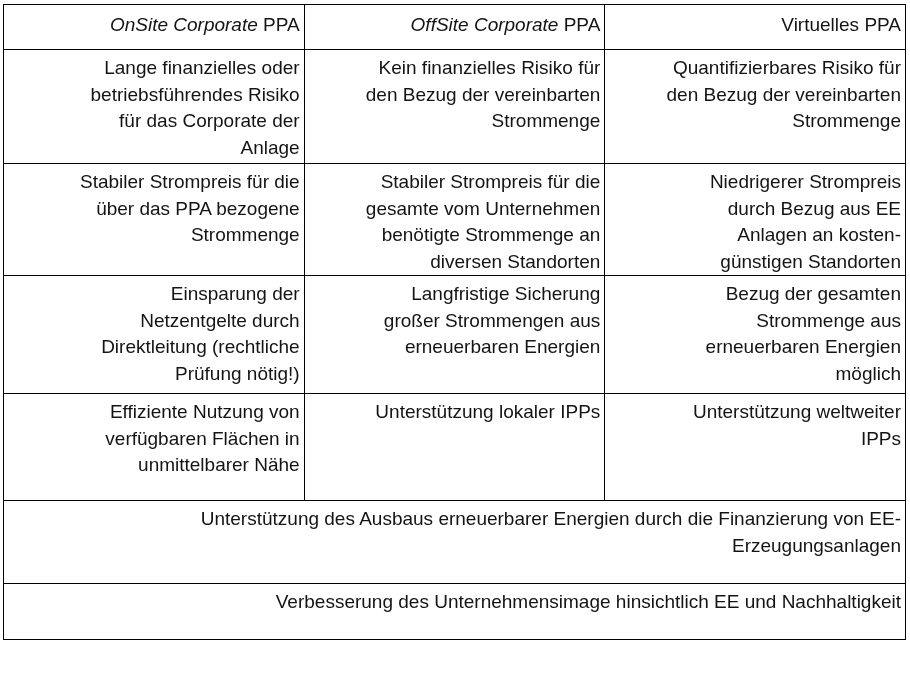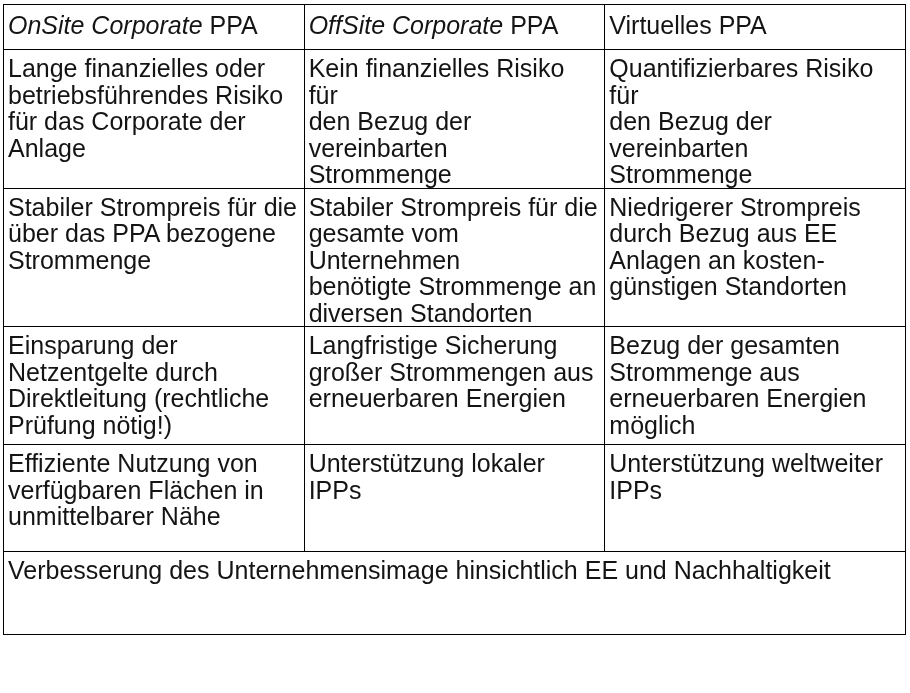--- a/index.html
+++ b/index.html
@@ -19,23 +19,23 @@
   table.ppa-table {
     border-collapse: collapse;
     table-layout: fixed;
     width: 903px;
     color: #141414;
   }
   table.ppa-table td {
     border: 1.5px solid #000000;
     box-sizing: border-box;
     vertical-align: top;
-    text-align: left;
+    text-align: right;
     padding: 5px 4px 0 4px;
-    font-size: 25px;
+    font-size: 19px;
     line-height: 26.5px;
     overflow: hidden;
   }
   
   table.ppa-table tr:nth-child(1) td { height: 45px; padding-top: 7px; }
   table.ppa-table tr:nth-child(2) td { height: 114px; }
   table.ppa-table tr:nth-child(3) td { height: 42px; }
   table.ppa-table tr:nth-child(4) td { height: 118px; }
   table.ppa-table tr:nth-child(5) td { height: 107px; }
   table.ppa-table tr:nth-child(6) td { height: 83px; }
@@ -70,17 +70,20 @@
           <td><span>Einsparung der</span><br><span>Netzentgelte durch</span><br><span>Direktleitung (rechtliche</span><br><span>Prüfung nötig!)</span></td>
           <td><span>Langfristige Sicherung</span><br><span class="run-bold">großer</span><span> Strommengen aus</span><br><span>erneuerbaren Energien</span></td>
           <td><span>Bezug der </span><span class="run-bold">gesamten</span><br><span>Strommenge aus</span><br><span>erneuerbaren Energien</span><br><span>möglich</span></td>
         </tr>
         <tr>
           <td><span>Effiziente Nutzung von</span><br><span>verfügbaren Flächen in</span><br><span>unmittelbarer Nähe</span></td>
           <td><span>Unterstützung </span><span class="run-bold">lokaler</span><span> IPPs</span></td>
           <td><span>Unterstützung </span><span class="run-bold">weltweiter</span><br><span>IPPs</span></td>
         </tr>
         <tr>
+          <td colspan="3"><span>Unterstützung des Ausbaus erneuerbarer Energien durch die Finanzierung von EE-</span><br><span>Erzeugungsanlagen</span></td>
+        </tr>
+        <tr>
           <td colspan="3"><span>Verbesserung des Unternehmensimage hinsichtlich EE und Nachhaltigkeit</span></td>
         </tr>
       </tbody>
   </table>
 </div>
 
 </body></html>

